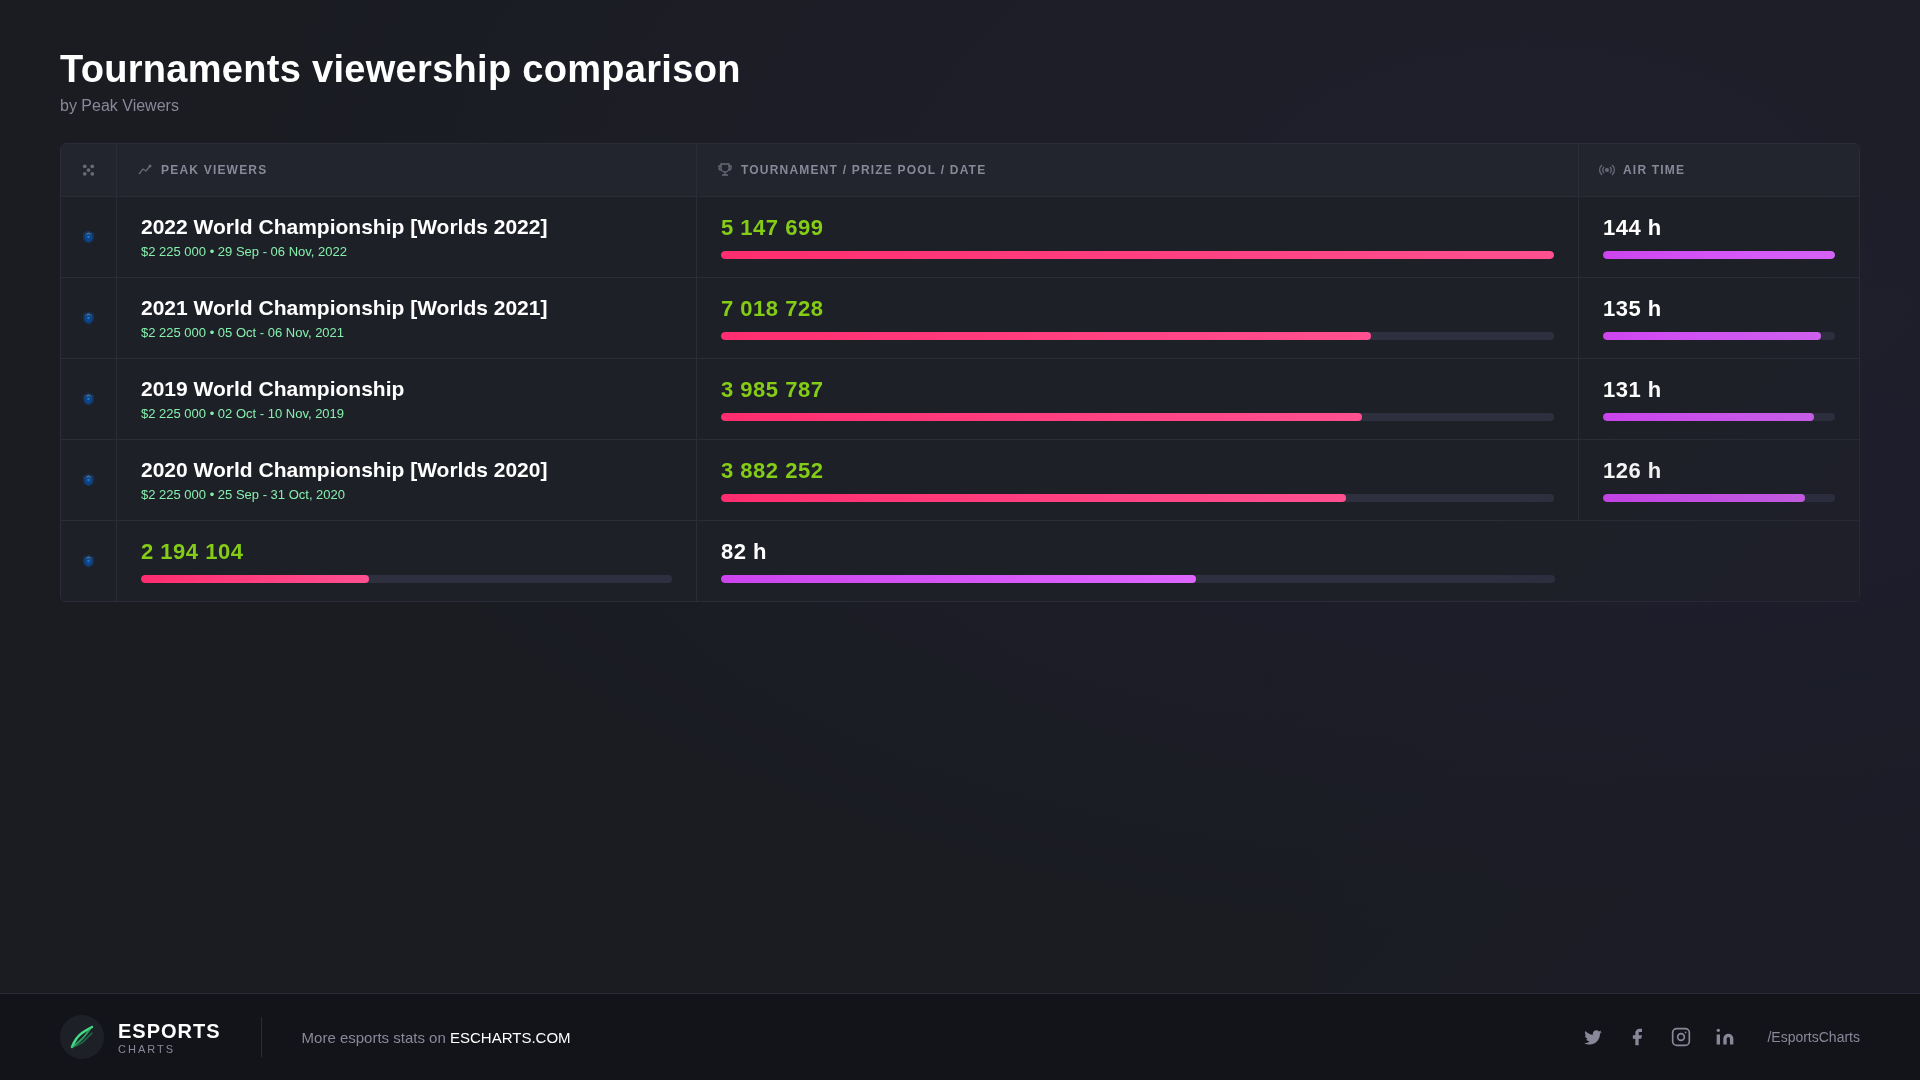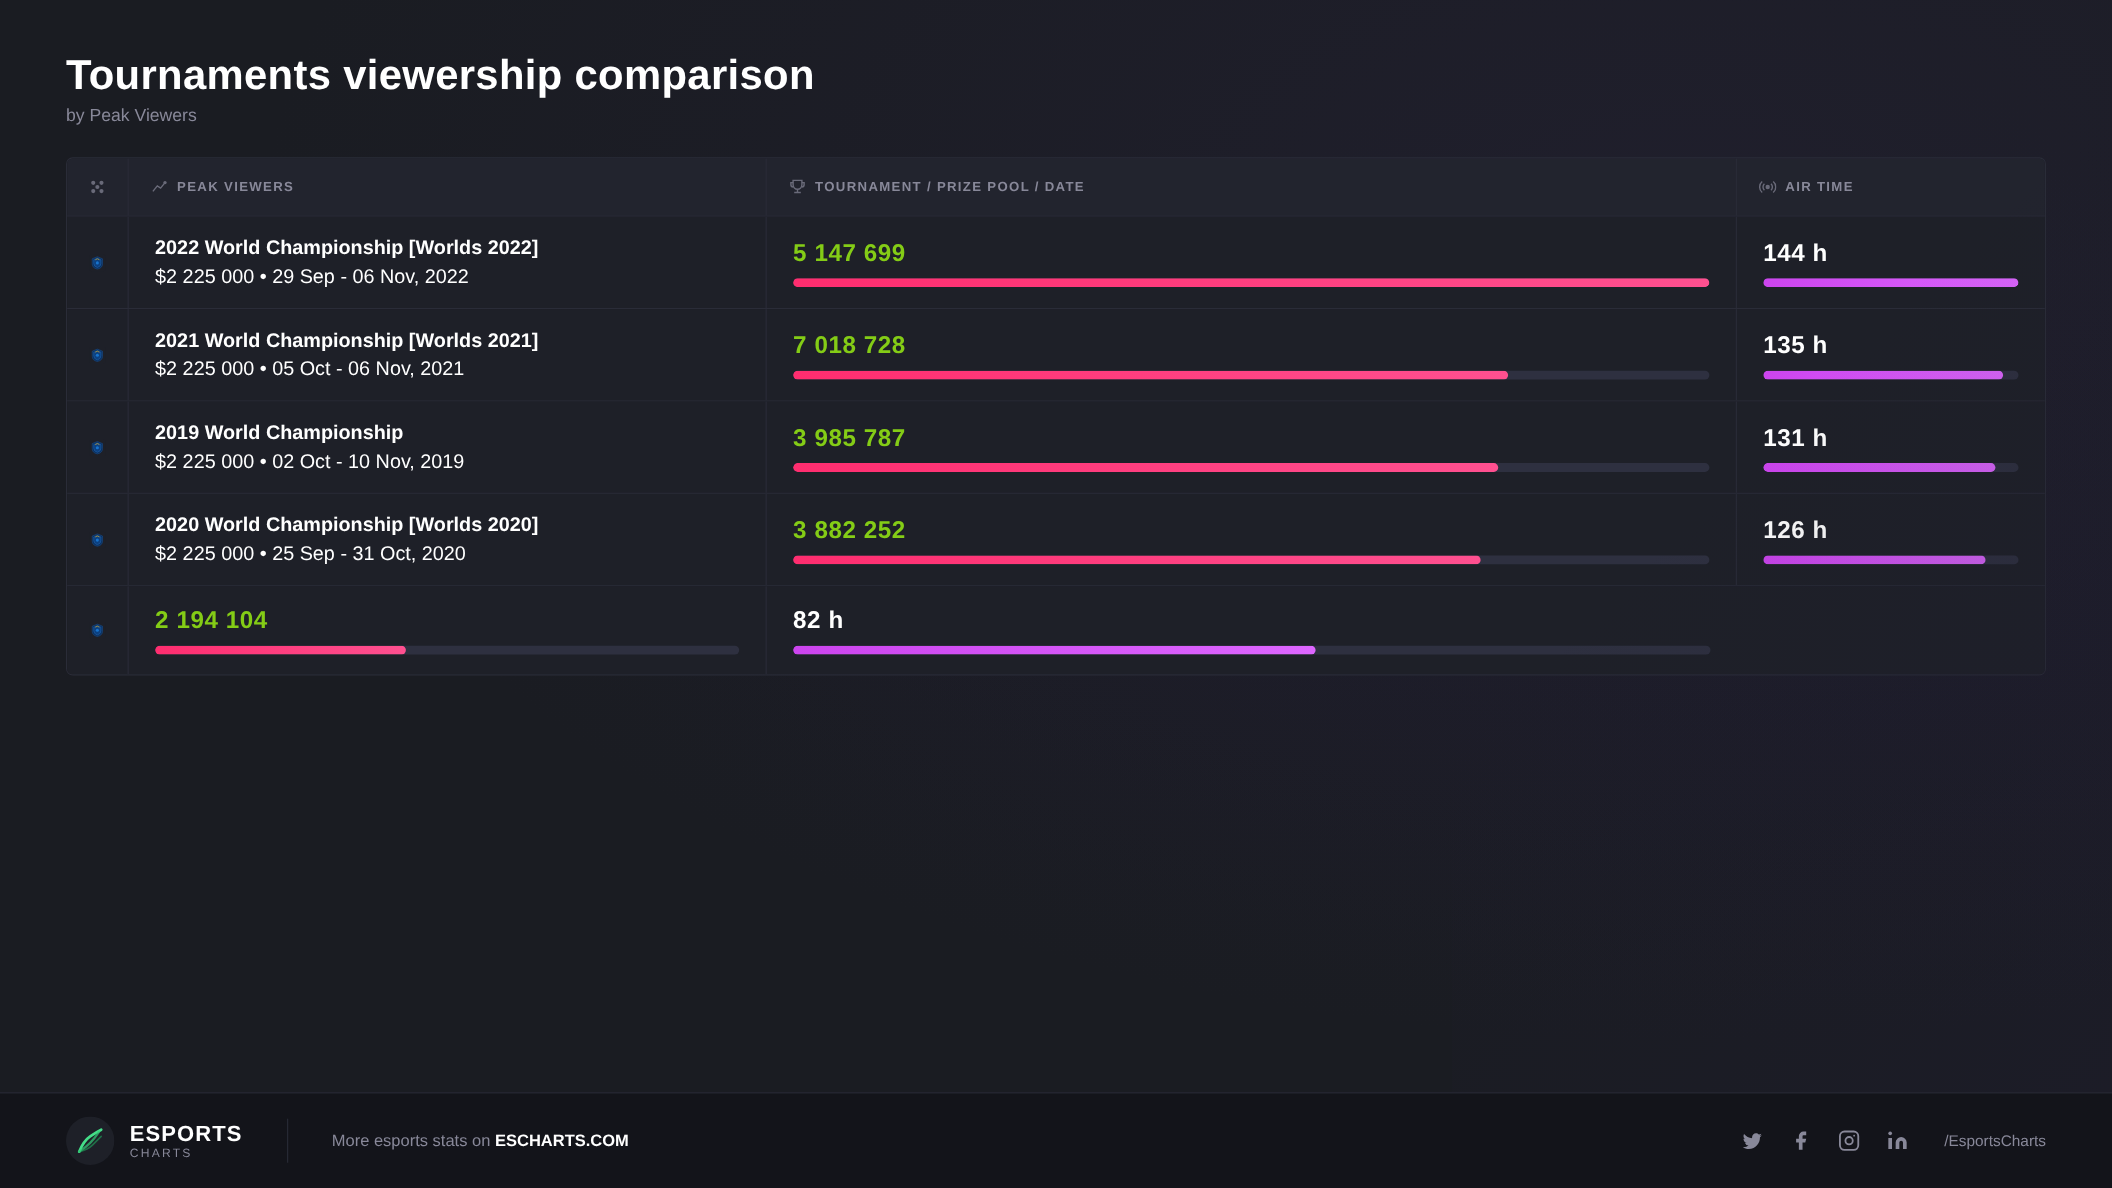--- a/index.html
+++ b/index.html
@@ -104,29 +104,29 @@
 
     .row-info-cell {
       padding: 18px 24px;
       display: flex;
       flex-direction: column;
       justify-content: center;
       border-right: 1px solid #2a2c38;
     }
 
     .tournament-name {
-      font-size: 18px;
+      font-size: 21px;
       font-weight: 600;
       color: #ffffff;
       margin-bottom: 5px;
     }
 
     .tournament-meta {
-      font-size: 18px;
-      color: #ffffff;
+      font-size: 13px;
+      color: #86efac;
     }
 
     .row-viewers-cell {
       padding: 18px 24px;
       display: flex;
       flex-direction: column;
       justify-content: center;
       border-right: 1px solid #2a2c38;
     }
 
@@ -232,21 +232,21 @@
     }
 
     .footer-promo {
       font-size: 15px;
       color: #888899;
     }
 
     .footer-promo a {
       color: #ffffff;
       text-decoration: none;
-      font-weight: 700;
+      font-weight: 400;
     }
 
     .footer-social {
       margin-left: auto;
       display: flex;
       align-items: center;
       gap: 24px;
     }
 
     .footer-handle {

